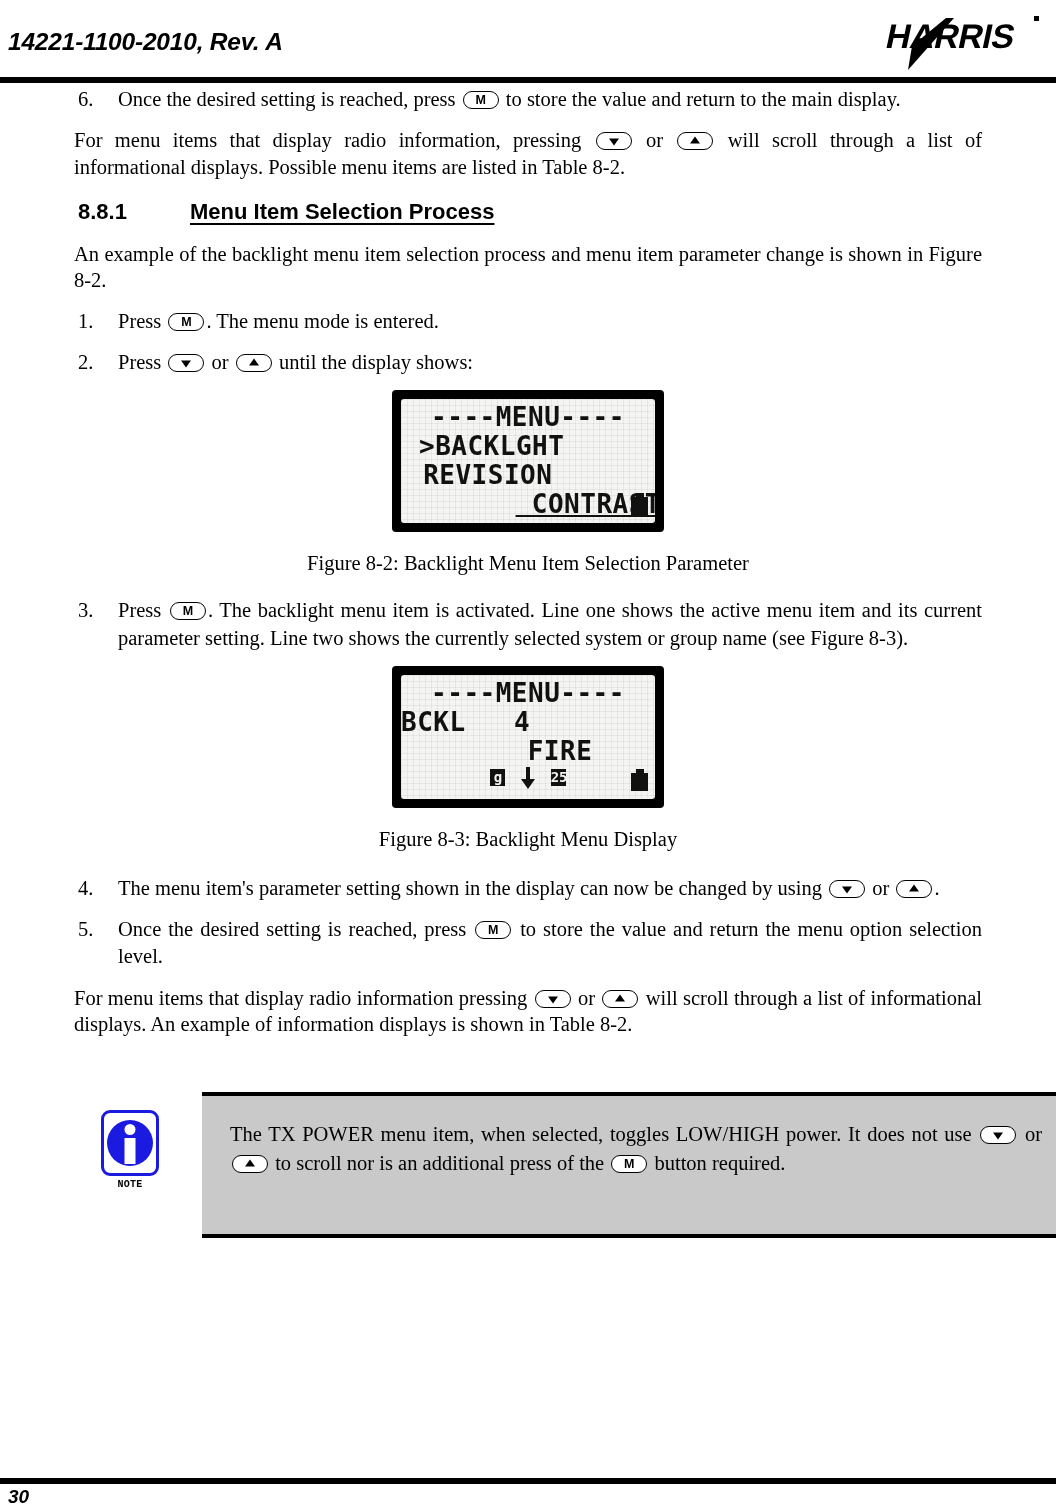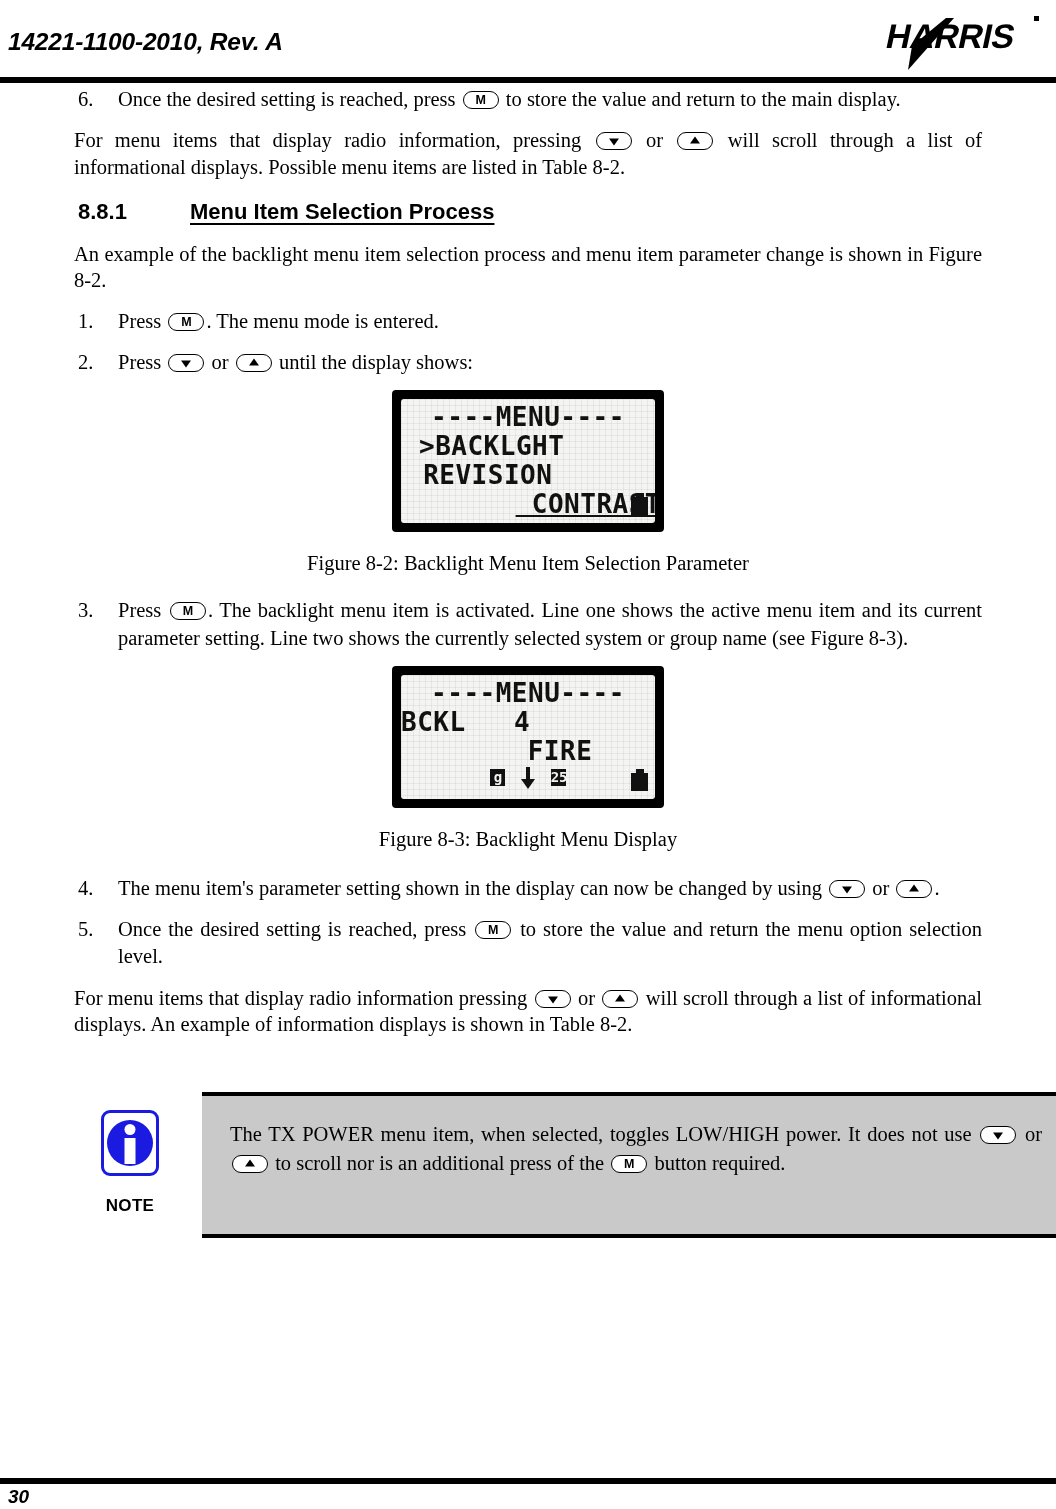--- a/index.html
+++ b/index.html
@@ -324,25 +324,25 @@
     position: absolute;
     left: 50%;
     top: 25px;
     transform: translateX(-50%);
     width: 11px;
     height: 26px;
     background: #ffffff;
     z-index: 2;
   }
   .note-label {
-    font-family: Liberation Sans, sans-serif;
-    font-weight: bold;
-    font-size: 17px;
+    font-family: Liberation Mono, monospace;
+    font-weight: bold;
+    font-size: 10px;
     letter-spacing: 0.3px;
-    margin-top: 20px;
+    margin-top: 3px;
   }
   .note-body {
     position: absolute;
     left: 128px;
     top: 0;
     right: 0;
     height: 146px;
     background: #c9c9c9;
     border-top: 4.5px solid #000;
     border-bottom: 4.5px solid #000;

